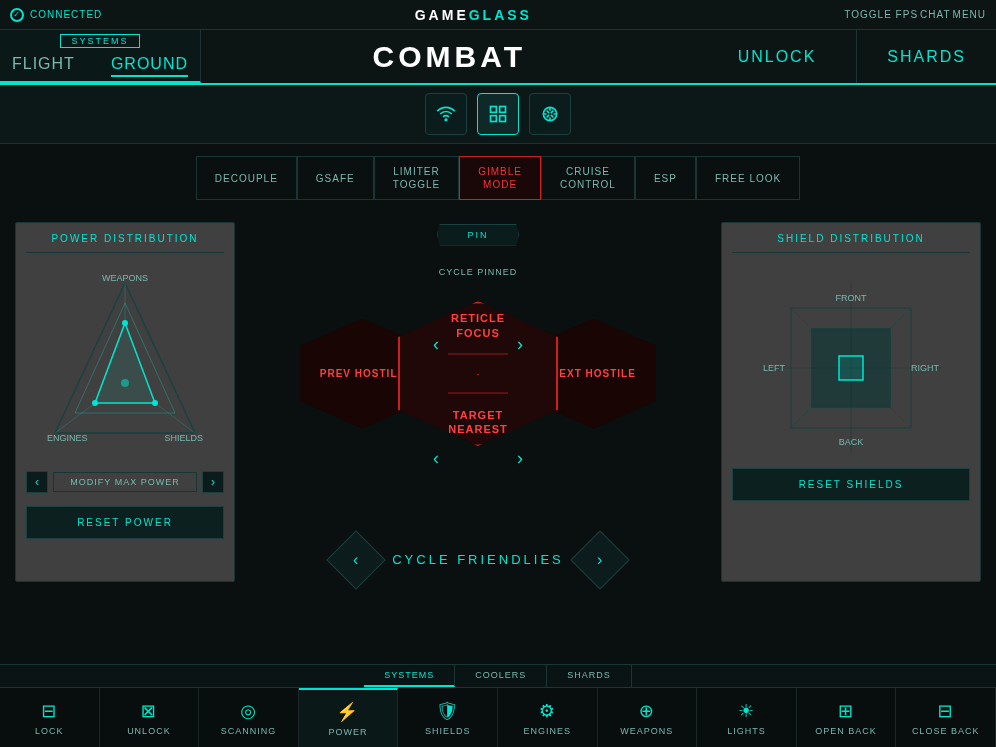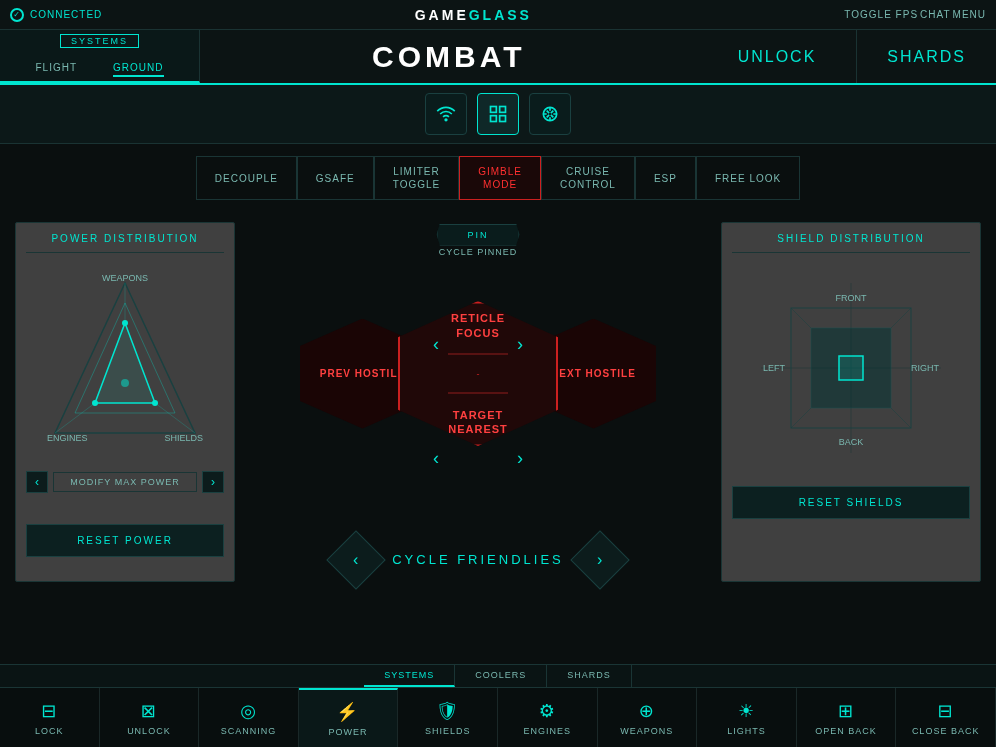--- a/index.html
+++ b/index.html
@@ -78,21 +78,21 @@
     .nav-systems-label {
       font-size: 9px;
       color: #00e5d0;
       letter-spacing: 2px;
       border: 1px solid #00e5d0;
       padding: 1px 10px;
     }
     .nav-sub {
       display: flex;
       gap: 36px;
-      font-size: 10px;
+      font-size: 16px;
       letter-spacing: 1px;
       color: #7ab8b0;
     }
     .nav-combat {
       flex: 1;
       display: flex;
       align-items: center;
       justify-content: center;
       font-size: 30px;
       font-weight: bold;
@@ -240,21 +240,21 @@
     .reset-btn {
       width: 100%;
       padding: 10px;
       background: #0c2020;
       border: 1px solid #1a4040;
       color: #00e5d0;
       font-size: 10px;
       letter-spacing: 2px;
       cursor: pointer;
       font-family: Arial, sans-serif;
-      margin-top: 23px;
+      margin-top: 5px;
     }
 
     
     .center-area {
       flex: 1;
       display: flex;
       flex-direction: column;
       align-items: center;
       justify-content: center;
       position: relative;
@@ -448,21 +448,21 @@
       <div class="arrow-btn">‹</div>
       <div class="power-label">MODIFY MAX POWER</div>
       <div class="arrow-btn">›</div>
     </div>
     <button class="reset-btn">RESET POWER</button>
   </div>
 
   <div class="center-area">
     <div class="hex-cluster">
 
-      <div style="position:absolute; top:0; left:50%; transform:translateX(-50%); display:flex; flex-direction:column; align-items:center; gap:1px; z-index:20;">
+      <div style="position:absolute; top:0; left:50%; transform:translateX(-50%); display:flex; flex-direction:column; align-items:center; gap:21px; z-index:20;">
         <button style="background:#0a1c1c; border:1px solid #1a4040; color:#00e5d0; font-size:9px; letter-spacing:2px; padding:5px 30px; cursor:pointer; font-family:Arial; clip-path:polygon(4% 0%,96% 0%,100% 50%,96% 100%,4% 100%,0% 50%);">PIN</button>
         <span style="color:#7ab8b0; font-size:9px; letter-spacing:1px;">CYCLE PINNED</span>
       </div>
 
       <div style="position:absolute; left:145px; top:110px; color:#00e5d0; font-size:18px; cursor:pointer; z-index:20;">‹</div>
 
       <div style="position:absolute; right:145px; top:110px; color:#00e5d0; font-size:18px; cursor:pointer; z-index:20;">›</div>
 
       <div style="position:absolute; left:12px; top:50%; transform:translateY(-50%); width:125px; height:110px; background:#1a0505; clip-path:polygon(50% 0%,100% 25%,100% 75%,50% 100%,0% 75%,0% 25%); display:flex; align-items:center; justify-content:center; cursor:pointer; z-index:5;">
         <span style="color:#ff4040; font-size:10px; font-weight:bold; letter-spacing:1px; text-align:center; line-height:1.4;">PREV

